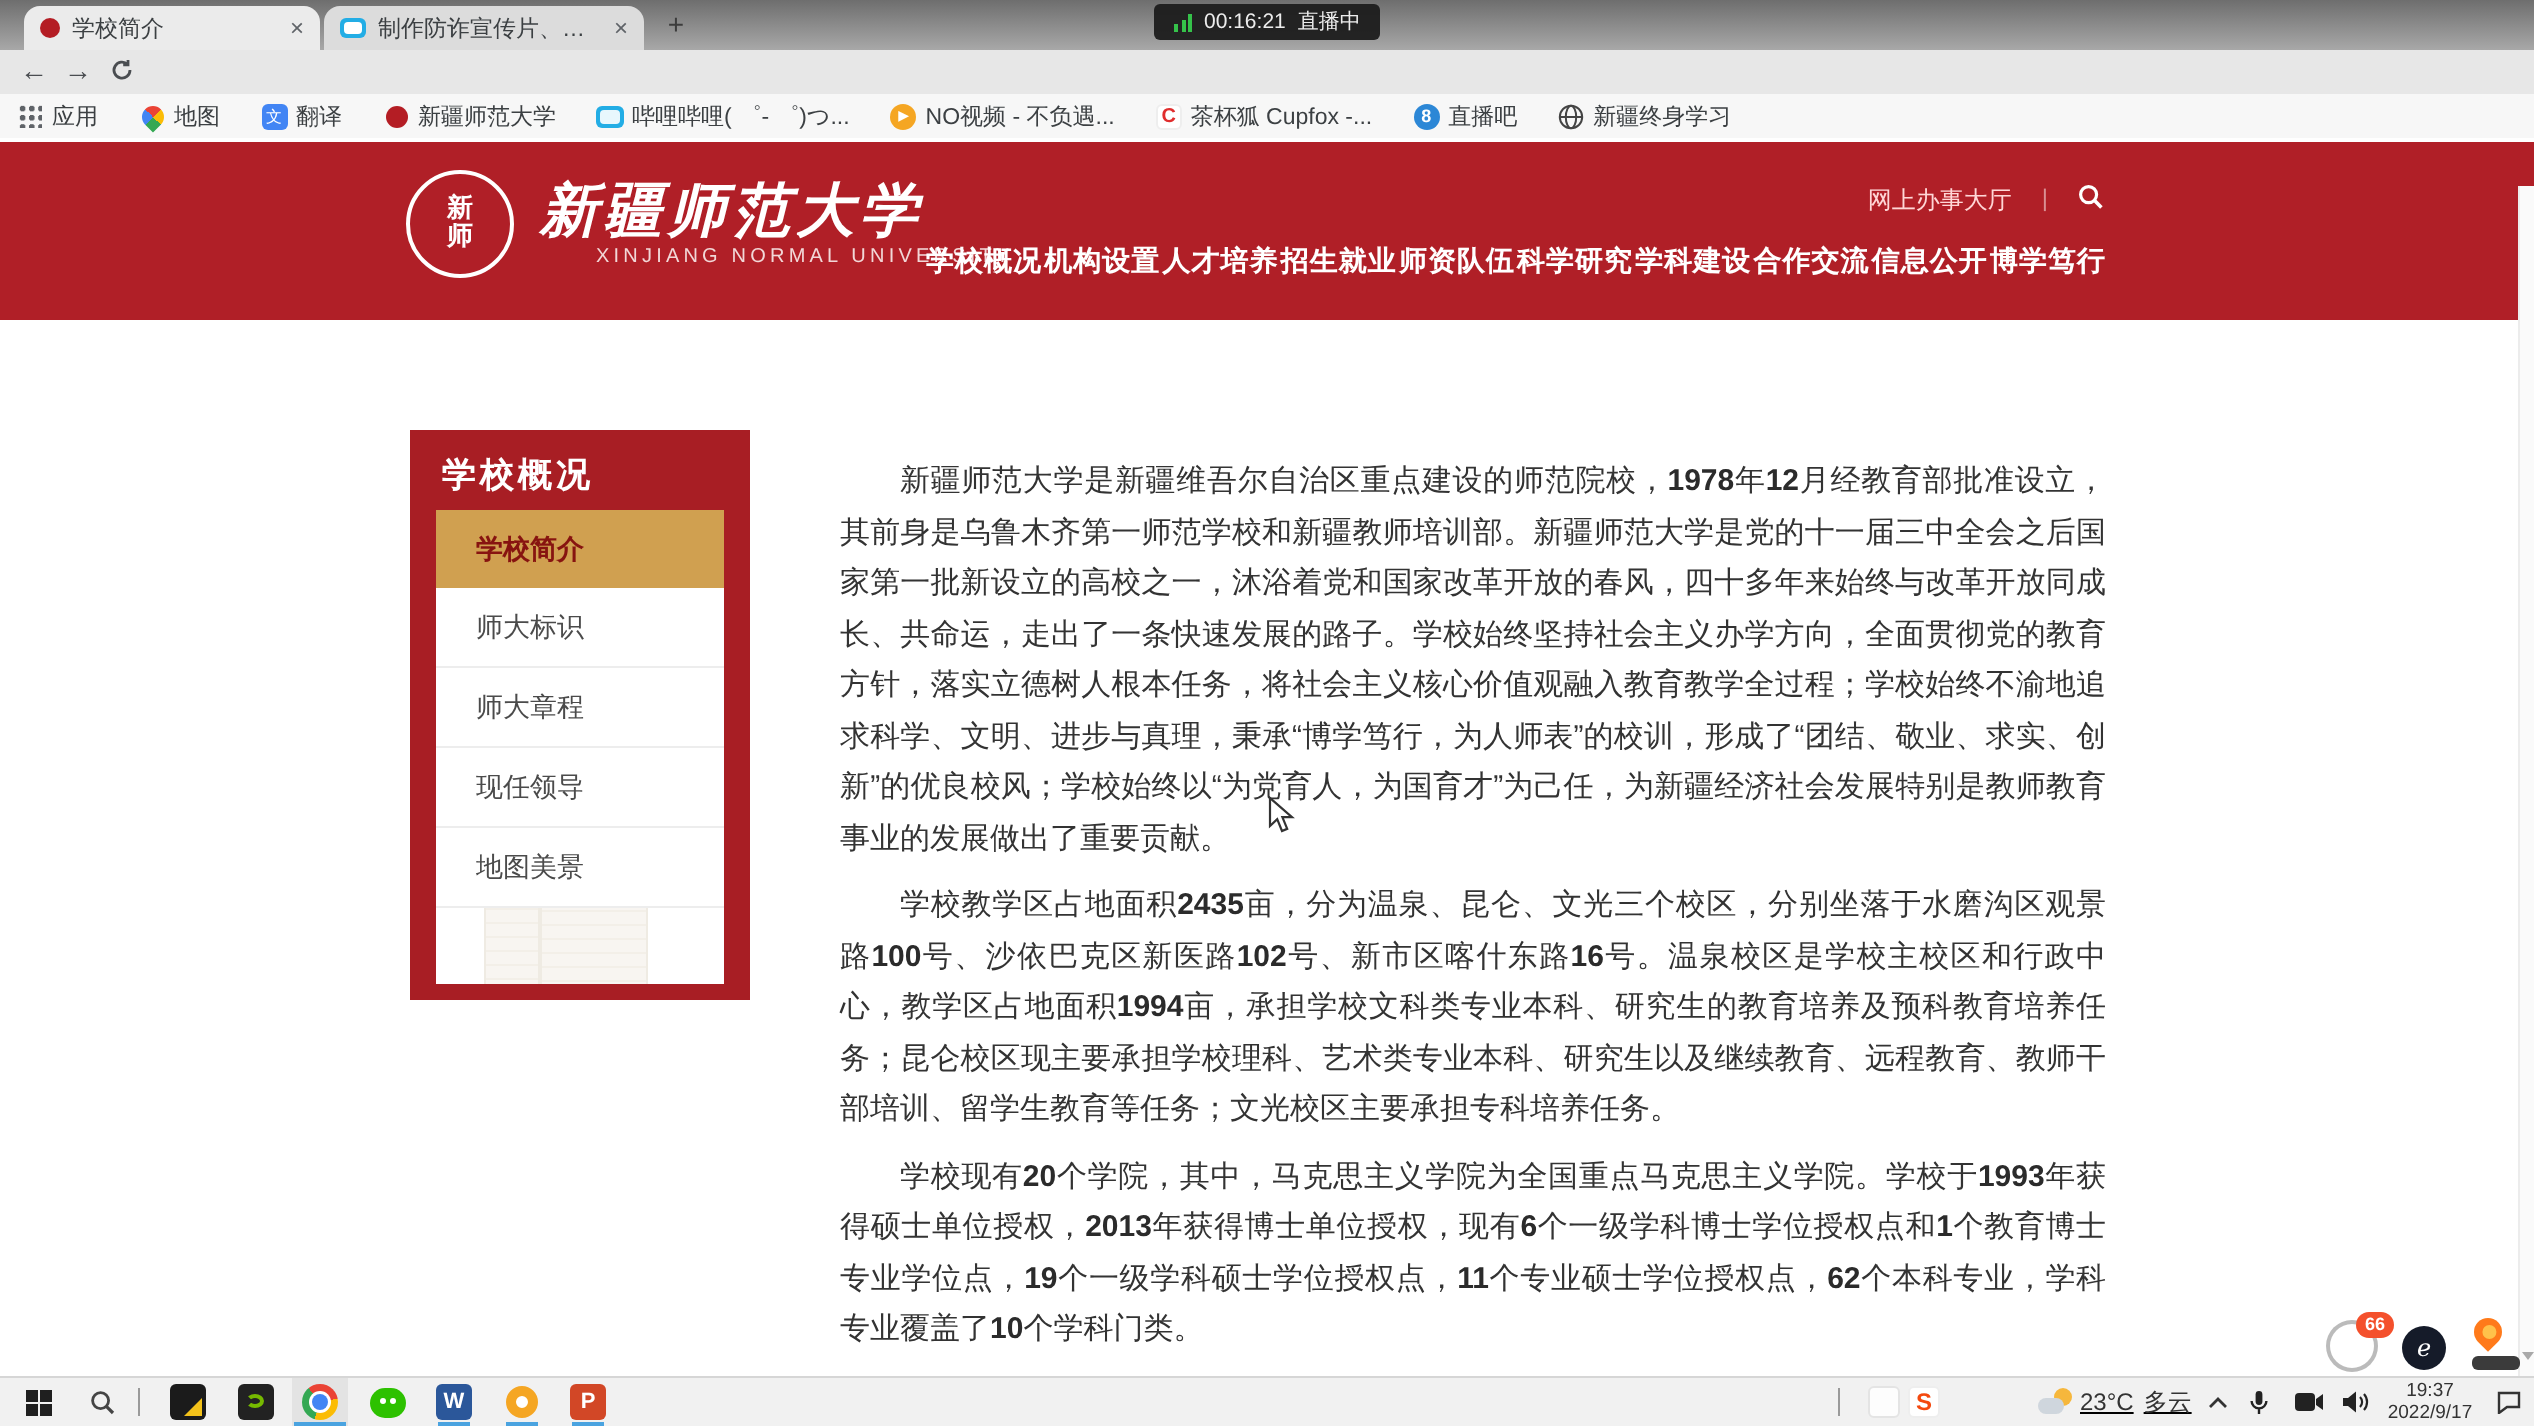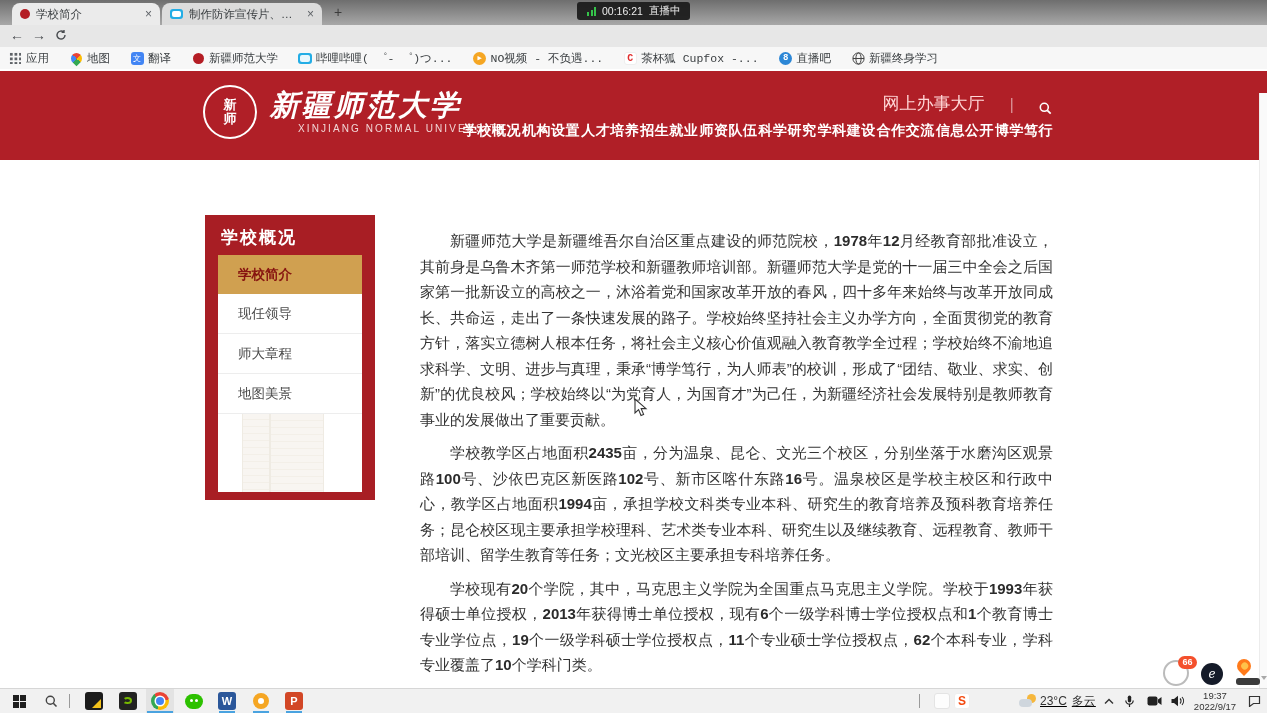--- a/index.html
+++ b/index.html
@@ -30,21 +30,21 @@
   .live-badge .bars i:nth-child(3){height:9px;}
   .live-badge span{color:#ececec;font-size:10.5px;white-space:nowrap;}
 
   .toolbar{position:absolute;left:0;top:25px;width:1267px;height:22px;background:#e7e7e7;}
   .navbtn{position:absolute;top:2px;font-size:14px;color:#4a4d51;width:18px;text-align:center;}
   .urlpill{position:absolute;left:76px;top:2.5px;right:175px;height:17px;background:#fff;border-radius:9px;
     display:flex;align-items:center;padding:0 9px;gap:6px;}
   .urltext{font-size:12px;color:#202124;white-space:nowrap;}
 
   .bookmarks{position:absolute;left:0;top:47px;width:1267px;height:22px;background:#f7f7f7;
-    display:flex;align-items:center;padding-left:8px;gap:20px;box-sizing:border-box;font-family:Liberation Mono, monospace;}
+    display:flex;align-items:center;padding-left:8px;gap:20px;box-sizing:border-box;}
   .bm{display:flex;align-items:center;gap:4px;font-size:11.5px;color:#3c4043;white-space:nowrap;}
   .bmi{width:14px;height:14px;flex:none;display:flex;align-items:center;justify-content:center;}
   .ic-grid{width:12px;height:12px;background-image:radial-gradient(#5f6368 1.4px,transparent 1.6px);
     background-size:4.6px 4.6px;background-position:0 0;}
   .ic-pin{width:11px;height:11px;border-radius:50% 50% 50% 0;transform:rotate(-45deg);
     background:conic-gradient(#ea4335 0 25%,#fbbc05 0 50%,#34a853 0 75%,#4285f4 0 100%);}
   .ic-translate{width:13px;height:13px;border-radius:3px;background:#4285f4;color:#fff;font-size:8px;
     line-height:13px;text-align:center;}
   .ic-reddot{width:11px;height:11px;border-radius:50%;background:#b41d24;}
   .ic-bili{width:14px;height:11px;border-radius:3px;background:#23ade5;position:relative;}
@@ -58,22 +58,22 @@
 
   
   .band{position:absolute;left:0;top:71px;width:1267px;height:89px;background:#b01f27;}
   .logo{position:absolute;left:203px;top:85px;display:flex;align-items:center;gap:13px;}
   .seal{width:54px;height:54px;border-radius:50%;border:2px solid #fff;box-sizing:border-box;
     display:flex;flex-direction:column;align-items:center;justify-content:center;color:#fff;}
   .seal b{font-size:13px;line-height:14px;font-family:"DejaVu Serif",serif;}
   .uni-cn{font-family:"DejaVu Serif",serif;font-style:italic;font-weight:bold;font-size:29px;
     color:#fff;letter-spacing:3px;line-height:30px;}
   .uni-en{font-size:10px;color:#f2d7d7;letter-spacing:2.1px;margin-top:3px;margin-left:28px;}
-  .portal{position:absolute;right:215px;top:92px;display:flex;align-items:flex-end;gap:25px;
-    font-size:17px;color:#ffd6d6;}
+  .portal{position:absolute;right:215px;top:92px;display:flex;align-items:flex-start;gap:15px;
+    font-size:12px;color:#ffd6d6;}
   .portal .pd{color:#d98f93;}
   .main-nav{position:absolute;left:463px;top:122px;width:590px;display:flex;justify-content:space-between;}
   .nav-item{font-size:14px;font-weight:bold;color:#fff;white-space:nowrap;letter-spacing:.5px;}
 
   .breadcrumb{position:absolute;left:205px;top:171px;width:848px;font-size:12px;color:#9a9a9a;
     padding-bottom:9px;border-bottom:1px solid #f0f0f0;}
   .breadcrumb span{margin-right:4px;}
 
   .sidebar{position:absolute;left:205px;top:215px;width:170px;height:285px;background:#a81e24;}
   .sb-title{padding:11px 0 0 16px;font-size:17px;font-weight:bold;color:#fff;letter-spacing:2px;}
@@ -306,22 +306,23 @@
     <a class="nav-item">博学笃行</a>
   </div>
 
 
   <div class="sidebar">
     <div class="sb-title">学校概况</div>
     <div class="sb-panel">
       <div class="bld bld1"></div>
       <div class="bld bld2"></div>
       <div class="sb-item active">学校简介</div>
+      <div class="sb-item">师大标识</div>
+      <div class="sb-item">师大章程</div>
       <div class="sb-item">现任领导</div>
-      <div class="sb-item">师大章程</div>
       <div class="sb-item">地图美景</div>
     </div>
   </div>
 
   <div class="article">
     <p>新疆师范大学是新疆维吾尔自治区重点建设的师范院校，<b>1978</b>年<b>12</b>月经教育部批准设立，其前身是乌鲁木齐第一师范学校和新疆教师培训部。新疆师范大学是党的十一届三中全会之后国家第一批新设立的高校之一，沐浴着党和国家改革开放的春风，四十多年来始终与改革开放同成长、共命运，走出了一条快速发展的路子。学校始终坚持社会主义办学方向，全面贯彻党的教育方针，落实立德树人根本任务，将社会主义核心价值观融入教育教学全过程；学校始终不渝地追求科学、文明、进步与真理，秉承“博学笃行，为人师表”的校训，形成了“团结、敬业、求实、创新”的优良校风；学校始终以“为党育人，为国育才”为己任，为新疆经济社会发展特别是教师教育事业的发展做出了重要贡献。</p>
     <p>学校教学区占地面积<b>2435</b>亩，分为温泉、昆仑、文光三个校区，分别坐落于水磨沟区观景路<b>100</b>号、沙依巴克区新医路<b>102</b>号、新市区喀什东路<b>16</b>号。温泉校区是学校主校区和行政中心，教学区占地面积<b>1994</b>亩，承担学校文科类专业本科、研究生的教育培养及预科教育培养任务；昆仑校区现主要承担学校理科、艺术类专业本科、研究生以及继续教育、远程教育、教师干部培训、留学生教育等任务；文光校区主要承担专科培养任务。</p>
     <p>学校现有<b>20</b>个学院，其中，马克思主义学院为全国重点马克思主义学院。学校于<b>1993</b>年获得硕士单位授权，<b>2013</b>年获得博士单位授权，现有<b>6</b>个一级学科博士学位授权点和<b>1</b>个教育博士专业学位点，<b>19</b>个一级学科硕士学位授权点，<b>11</b>个专业硕士学位授权点，<b>62</b>个本科专业，学科专业覆盖了<b>10</b>个学科门类。</p>
     <p>学校办有<b>2</b>所附属幼儿园、<b>1</b>所小学、<b>2</b>所初中和<b>1</b>所高中，学生总数<b>5389</b>人，均为新疆办学质量较高的学校，其中高中部为自治区示范性高级中学、自治区德育示范校。先后荣获国家教育体制改革试点项目学校、自治区德育科研工作先进学校、自治区首家北京大学先修课程基地。</p>
   </div>

